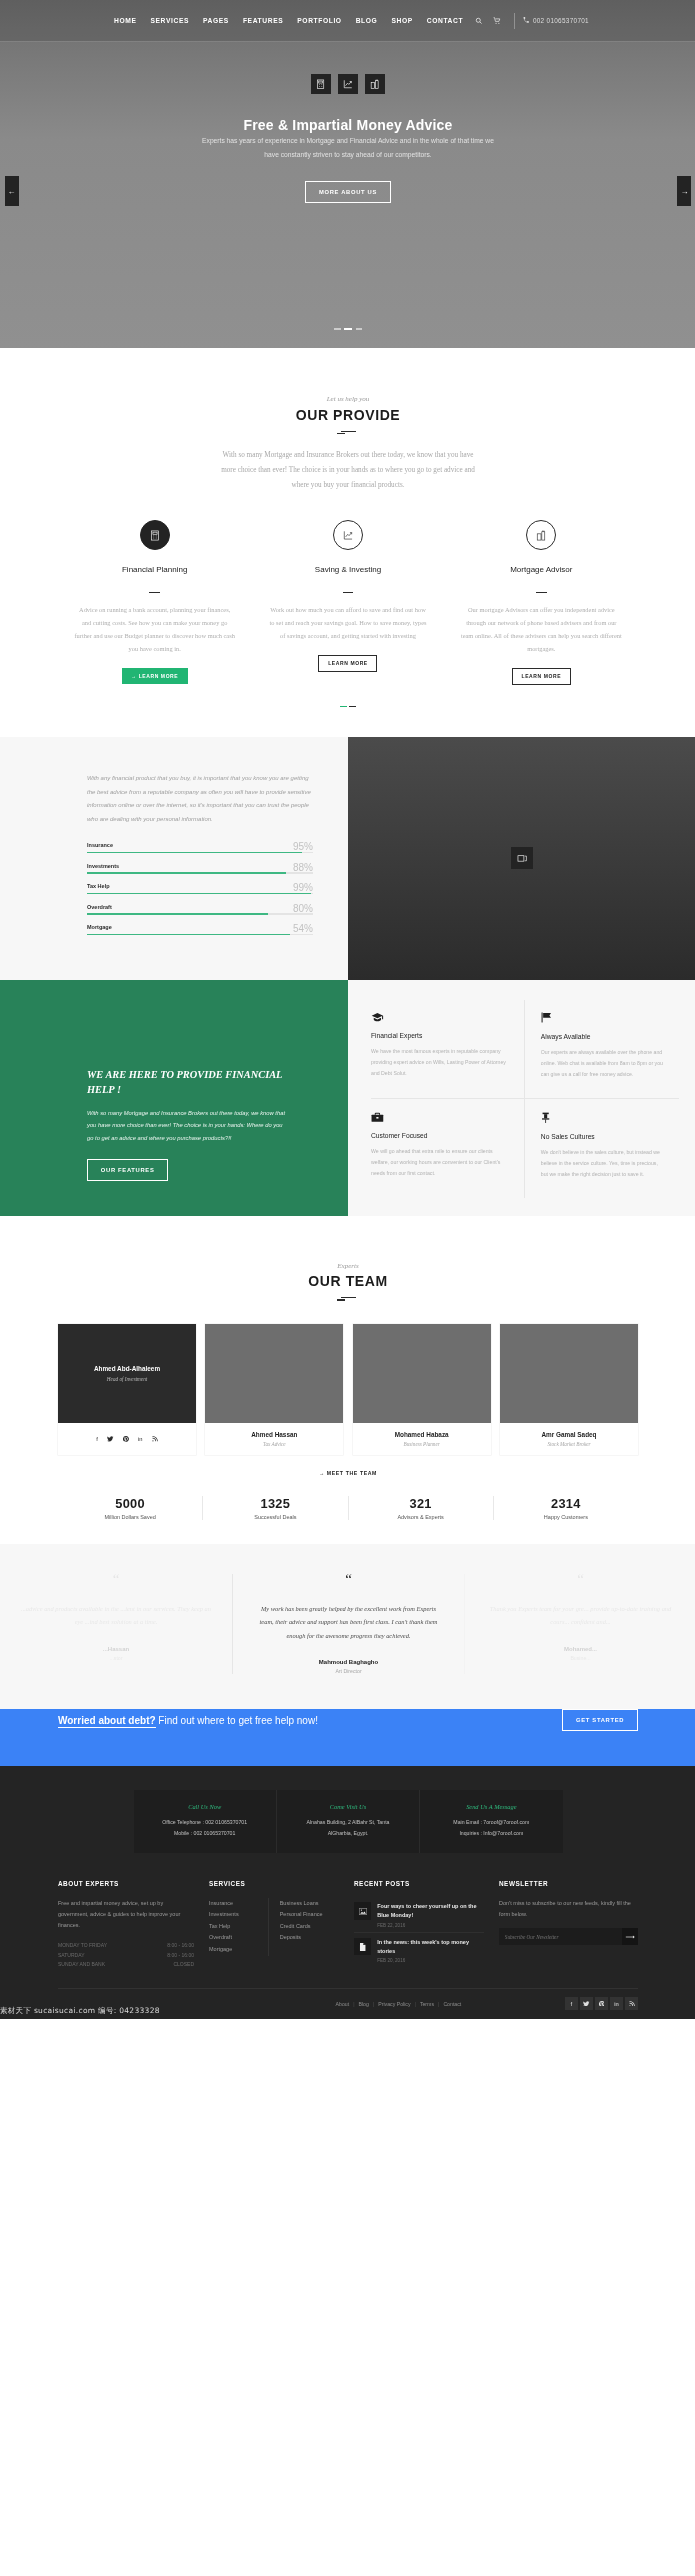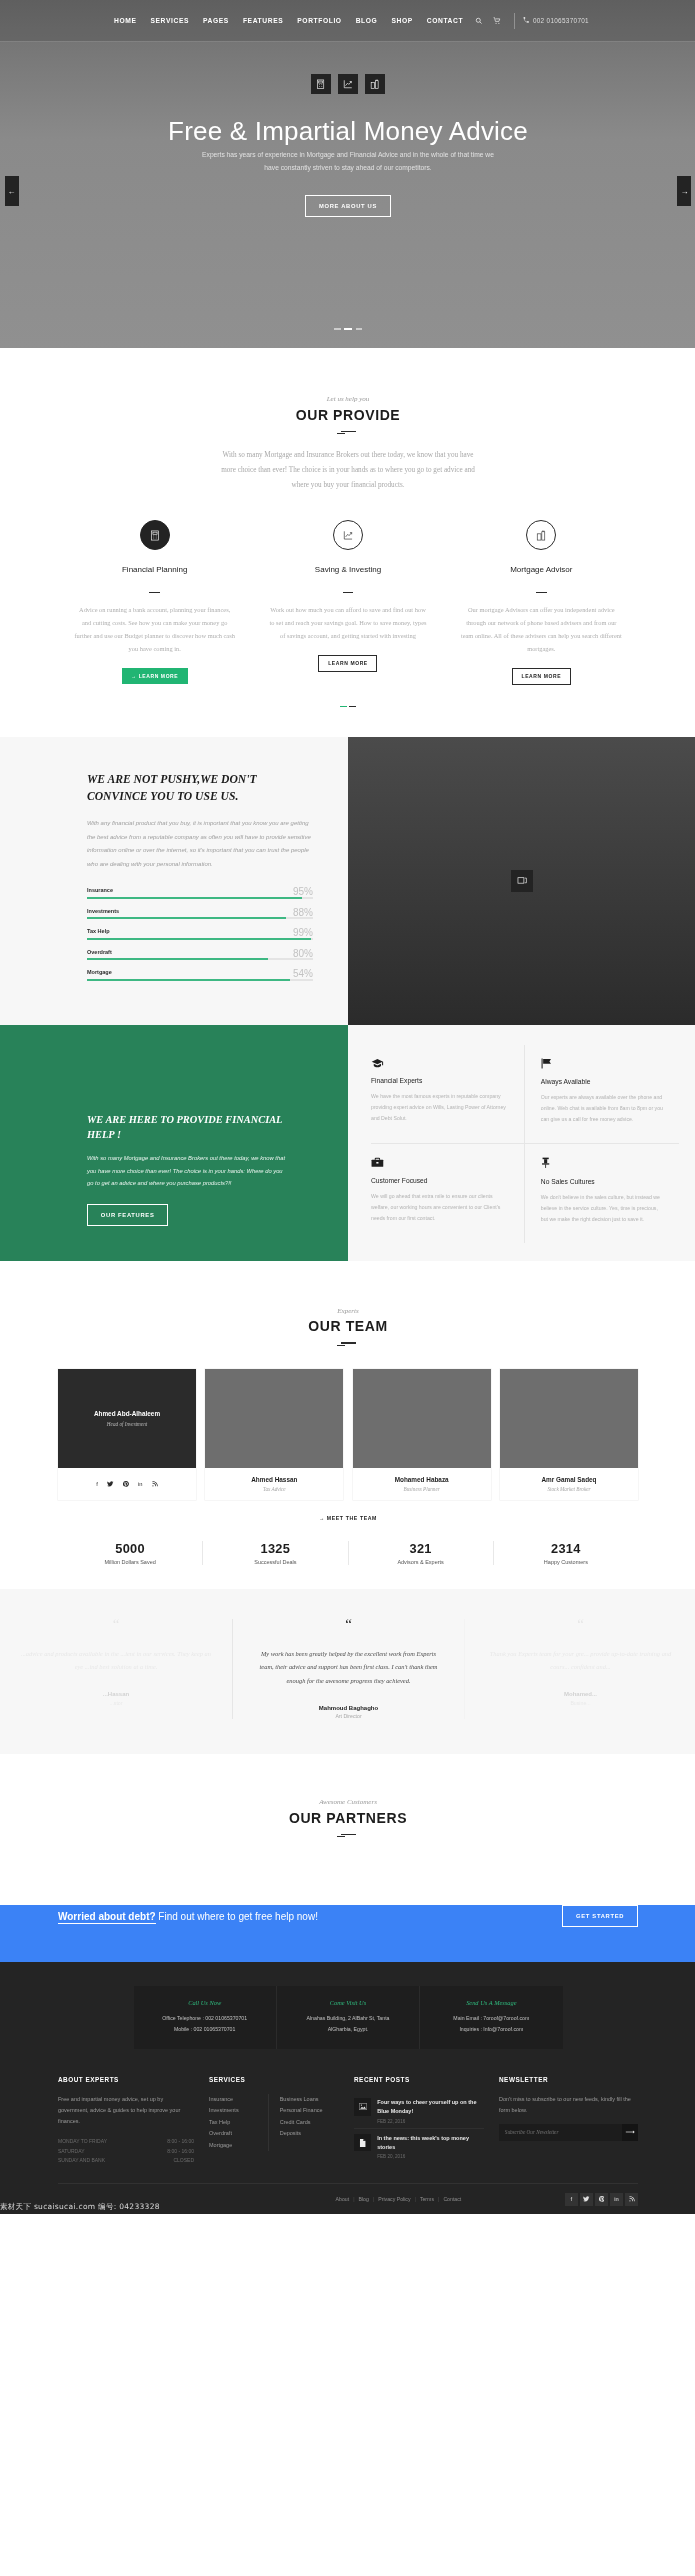--- a/index.html
+++ b/index.html
@@ -75,23 +75,23 @@
     justify-content: center;
     gap: 7px;
     margin-bottom: 23px;
   }
   .hero-icon-box {
     width: 20px; height: 20px;
     background: #232323;
     display: flex; align-items: center; justify-content: center;
   }
   .hero-title {
-    font-size: 26px;
+    font-size: 14px;
     color: #fff;
-    font-weight: normal;
+    font-weight: bold;
     letter-spacing: 0.2px;
     line-height: 1.15;
     margin-bottom: 1px;
   }
   .hero-sub {
     color: #e2e2e2;
     font-size: 6.7px;
     line-height: 2;
     max-width: 301px;
     margin: 0 auto 20px;
@@ -589,21 +589,20 @@
 
       <div class="svc-dots">
         <i class="on"></i>
         <i></i>
       </div>
     </div>
   </section>
 
   <section class="pushy">
     <div class="pushy-left">
-      <h2 class="pushy-title">WE ARE NOT PUSHY,WE DON'T CONVINCE YOU TO USE US.</h2>
       <p class="pushy-text">With any financial product that you buy, it is important that you know you are getting the best advice from a reputable company as often you will have to provide sensitive information online or over the internet, so it's important that you can trust the people who are dealing with your personal information.</p>
 
       <div class="skill">
         <div class="skill-label">Insurance</div>
         <div class="skill-track">
             <div class="skill-fill" style="width:95%"></div>
           </div>
         <span class="skill-pct">95%</span>
       </div>
       <div class="skill">
@@ -802,27 +801,20 @@
       </div>
       <div class="testi-item side">
         <div class="testi-quote">“</div>
         <p class="testi-text">Thank you Experts team for your gre... provide up-to-date training and cours... confident and...</p>
         <div class="testi-name">Mohamed...</div>
         <div class="testi-role">Busine...</div>
       </div>
     </div>
   </section>
 
-  <section class="partners">
-    <div class="container">
-      <div class="sec-eyebrow">Awesome Customers</div>
-      <h2 class="sec-title">OUR PARTNERS</h2>
-      <div class="sec-dash"></div>
-    </div>
-  </section>
 
   <section class="cta">
     <div class="cta-inner">
       <div class="cta-text">
         <b>Worried about debt?</b><span> Find out where to get free help now!</span>
       </div>
       <button class="btn-outline-light">GET STARTED</button>
     </div>
   </section>
 

